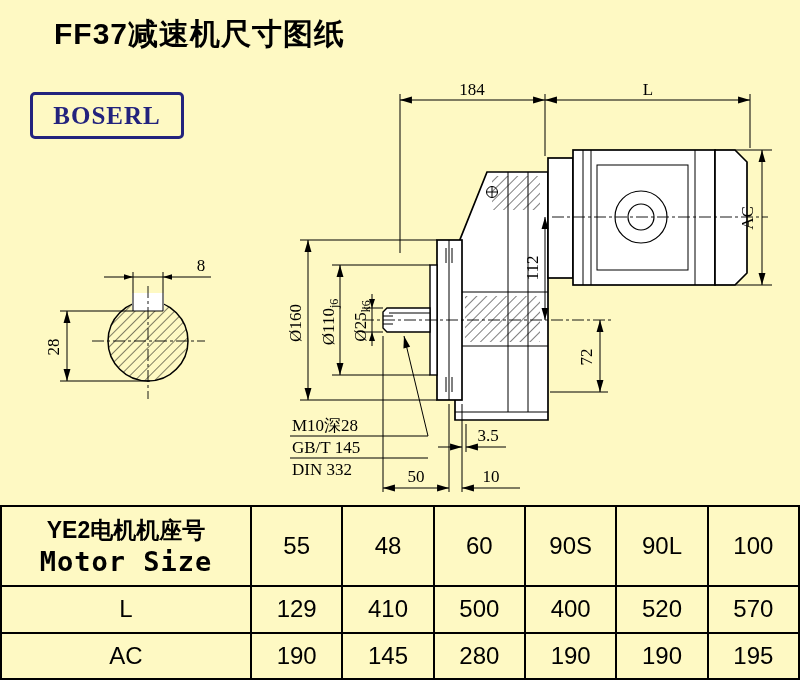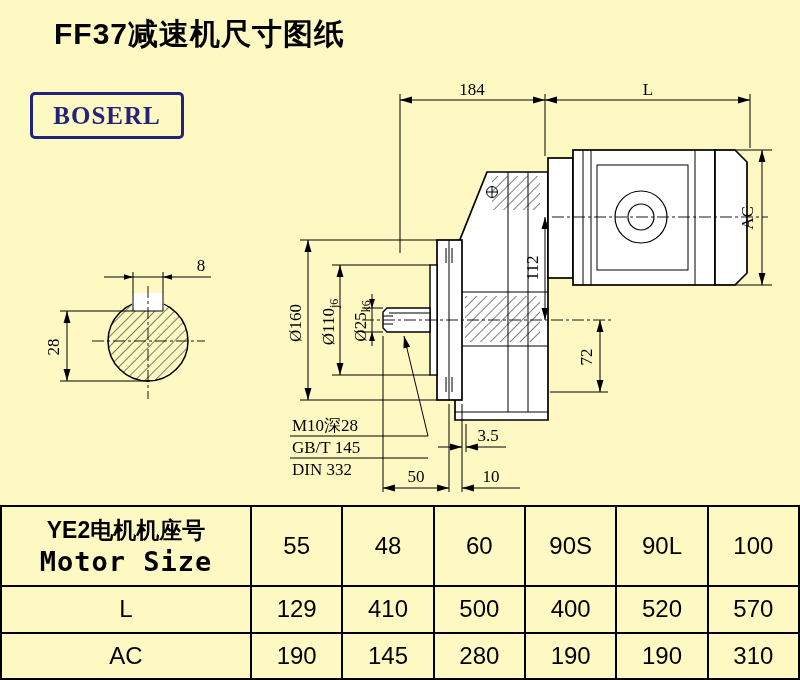--- a/index.html
+++ b/index.html
@@ -198,18 +198,18 @@
         <td>520</td>
         <td>570</td>
       </tr>
       <tr>
         <th>AC</th>
         <td>190</td>
         <td>145</td>
         <td>280</td>
         <td>190</td>
         <td>190</td>
-        <td>310</td>
+        <td>195</td>
       </tr>
     </tbody>
   </table>
 
 </div>
 
 </body></html>

